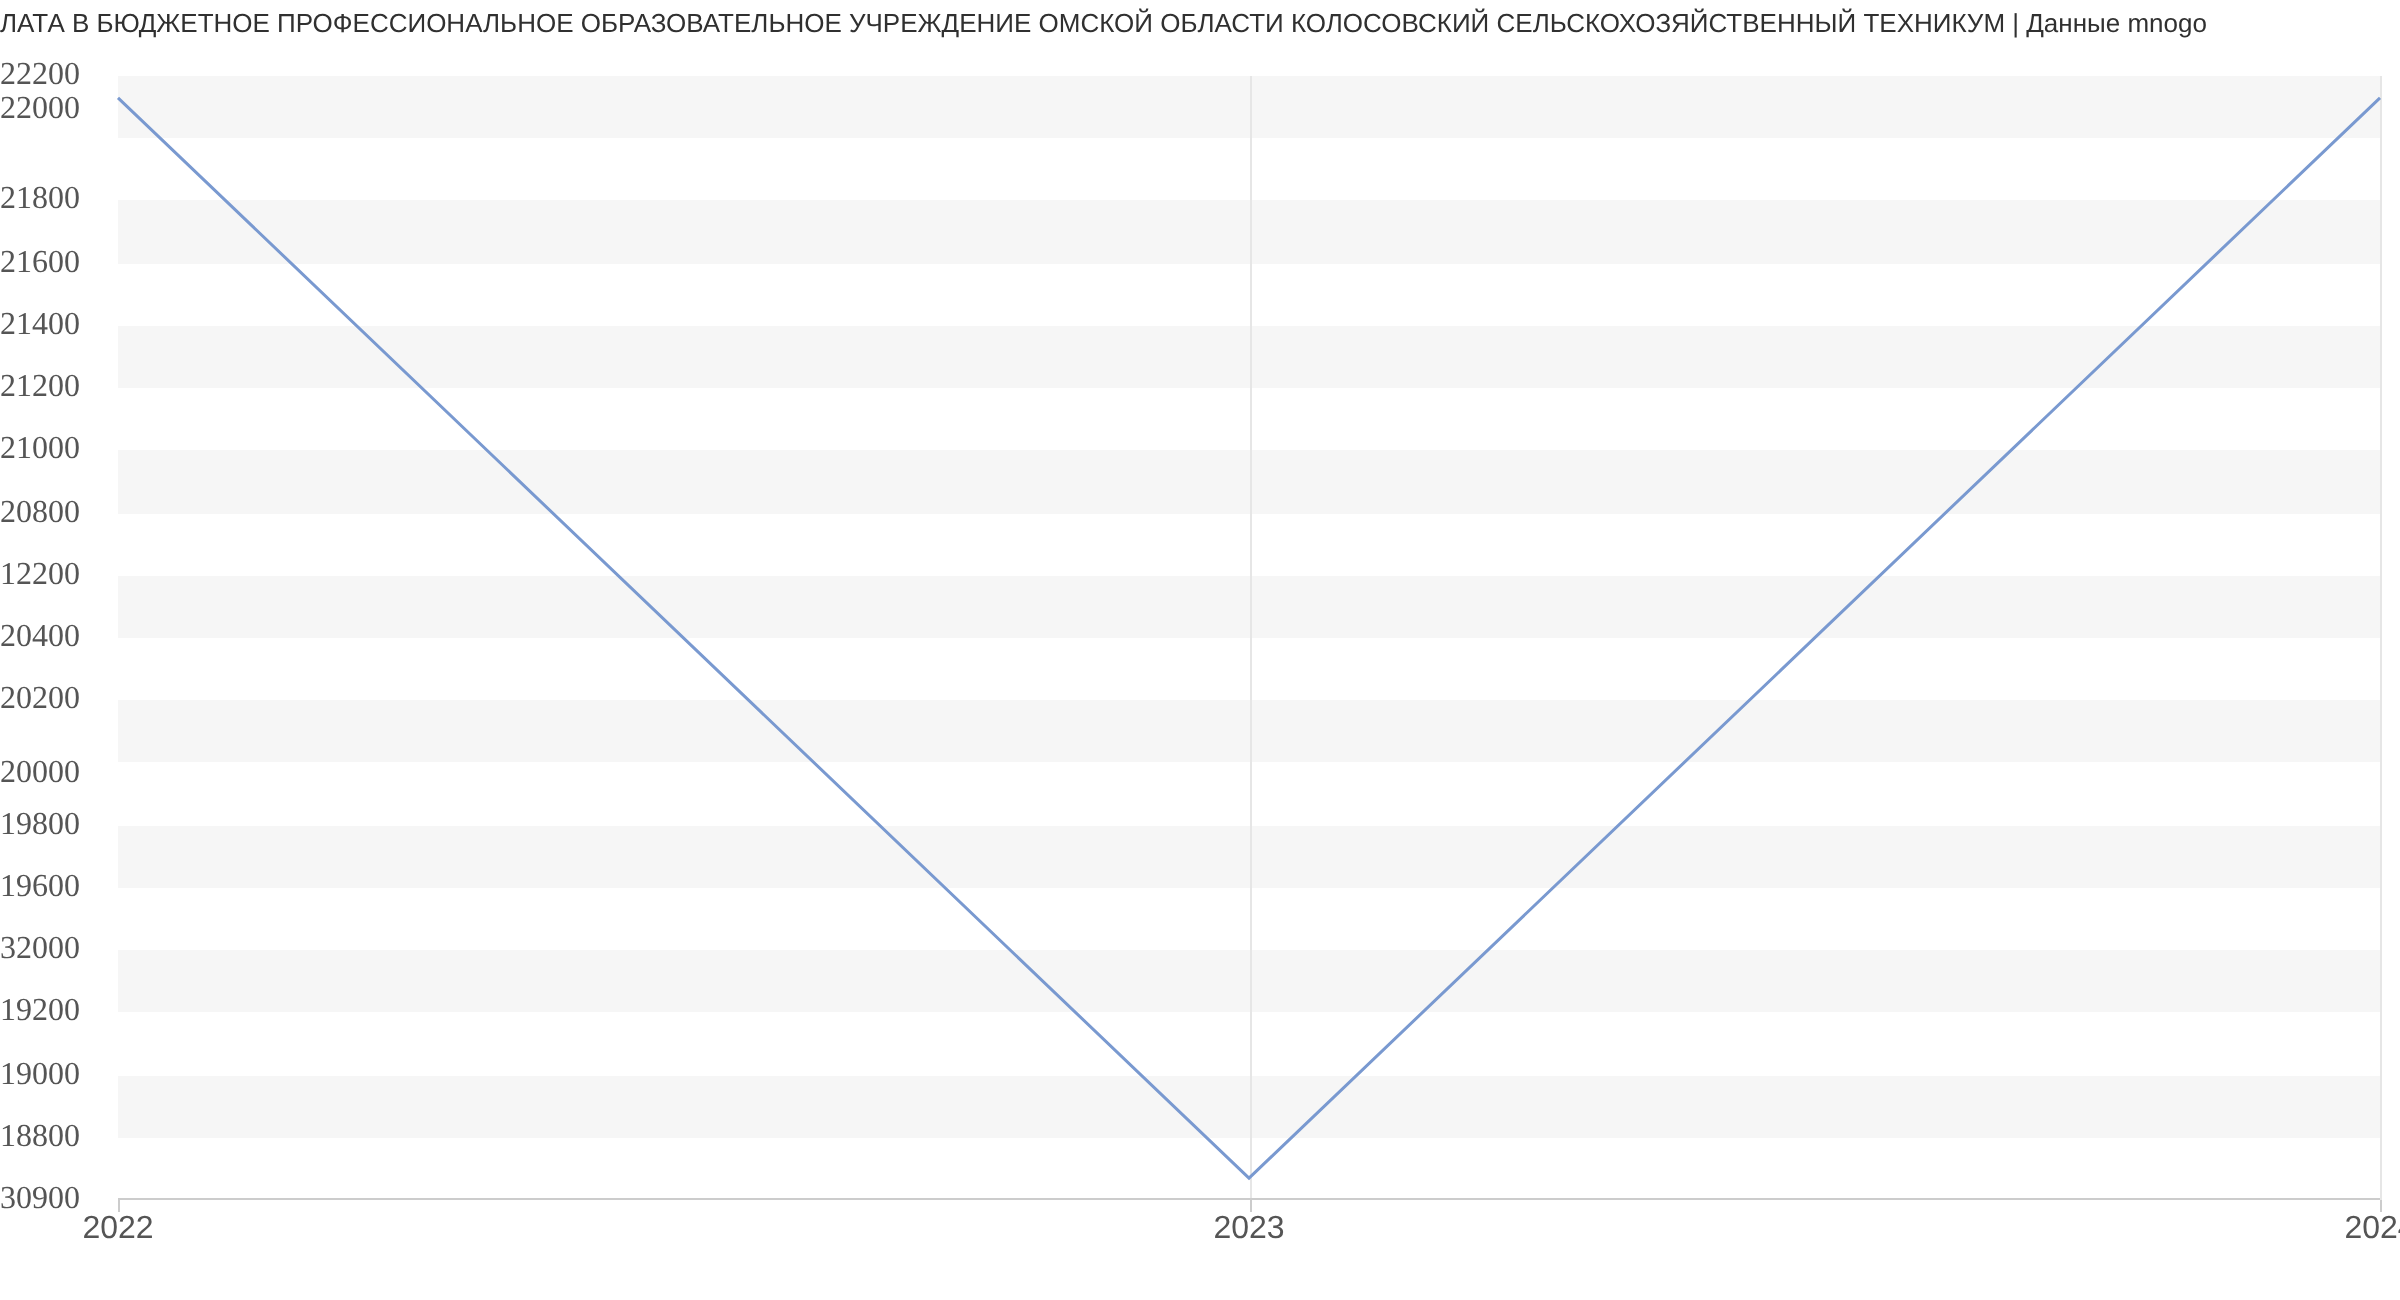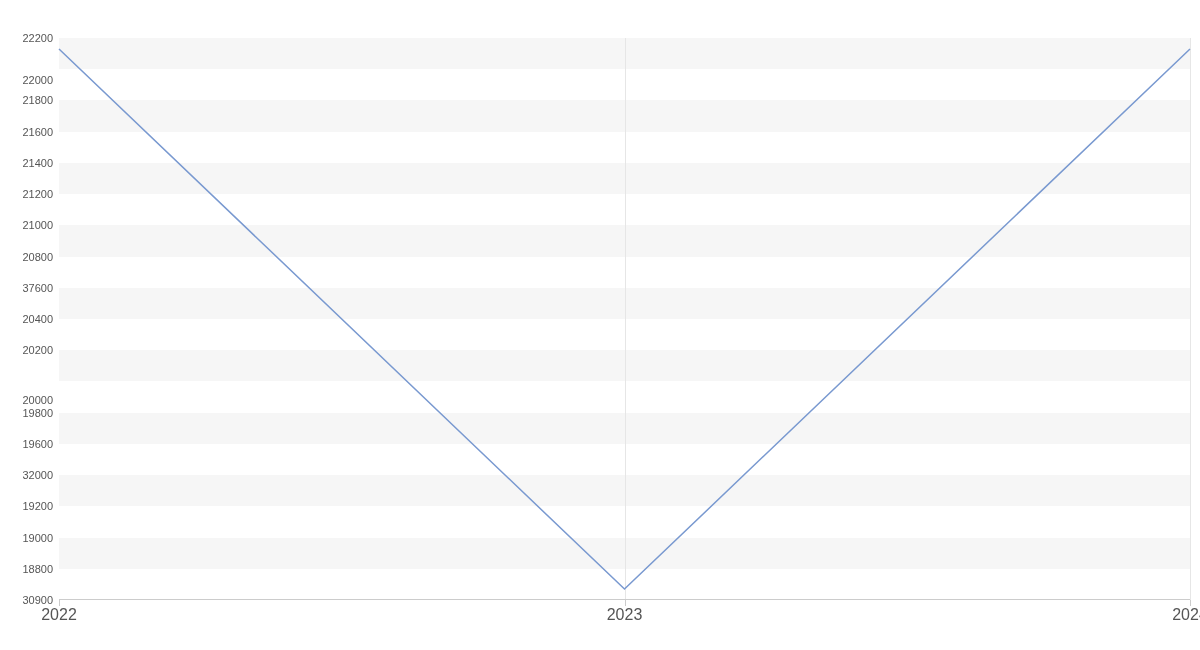--- a/index.html
+++ b/index.html
@@ -51,25 +51,26 @@
       position: absolute;
       left: 0;
       bottom: 0;
       width: 100%;
       height: 1px;
       background: #cccccc;
     }
     .y-tick-label {
       position: absolute;
       right: 100%;
-      margin-right: 6px;
-      font-size: 11px;
+      margin-right: 19px;
+      font-size: 16px;
       color: #555555;
       transform: translateY(-50%);
       white-space: nowrap;
+      font-family: Liberation Serif, serif;
     }
     .x-tick-label {
       position: absolute;
       top: 100%;
       margin-top: 6px;
       font-size: 16px;
       color: #555555;
       transform: translateX(-50%);
       white-space: nowrap;
     }
@@ -91,20 +92,21 @@
     .series-line {
       fill: none;
       stroke: #7999d0;
       stroke-width: 1.5;
     }
   </style>
 </head>
 <body>
 
 <div class="chart-container">
+  <div class="title">ЛАТА В БЮДЖЕТНОЕ ПРОФЕССИОНАЛЬНОЕ ОБРАЗОВАТЕЛЬНОЕ УЧРЕЖДЕНИЕ ОМСКОЙ ОБЛАСТИ КОЛОСОВСКИЙ СЕЛЬСКОХОЗЯЙСТВЕННЫЙ ТЕХНИКУМ | Данные mnogo</div>
   <div class="plot-area">
       <div class="gridband" style="top: 0px; height: 31.2222px;"></div>
       <div class="gridband" style="top: 62.4444px; height: 31.2222px;"></div>
       <div class="gridband" style="top: 124.889px; height: 31.2222px;"></div>
       <div class="gridband" style="top: 187.333px; height: 31.2222px;"></div>
       <div class="gridband" style="top: 249.778px; height: 31.2222px;"></div>
       <div class="gridband" style="top: 312.222px; height: 31.2222px;"></div>
       <div class="gridband" style="top: 374.667px; height: 31.2222px;"></div>
       <div class="gridband" style="top: 437.111px; height: 31.2222px;"></div>
       <div class="gridband" style="top: 499.556px; height: 31.2222px;"></div>
@@ -114,31 +116,31 @@
     <svg class="line-layer" viewBox="0 0 1131 562" preserveAspectRatio="none">
       <polyline class="series-line" points="0,10.927777777777806 565.5,551.0722222222222 1131,10.927777777777806"></polyline>
     </svg>
   <div class="y-tick-label" style="top: 562px;">30900</div>
       <div class="y-tick-label" style="top: 530.778px;">18800</div>
       <div class="y-tick-label" style="top: 499.556px;">19000</div>
       <div class="y-tick-label" style="top: 468.333px;">19200</div>
       <div class="y-tick-label" style="top: 437.111px;">32000</div>
       <div class="y-tick-label" style="top: 405.889px; text-align: center;">19600</div>
       <div class="y-tick-label" style="top: 374.667px;">19800</div>
-      <div class="y-tick-label" style="top: 362px;">20000</div>
+      <div class="y-tick-label" style="top: 349px;">20000</div>
       <div class="y-tick-label" style="top: 312.222px;">20200</div>
       <div class="y-tick-label" style="top: 281px;">20400</div>
-      <div class="y-tick-label" style="top: 249.778px;">37600</div>
+      <div class="y-tick-label" style="top: 249.778px;">12200</div>
       <div class="y-tick-label" style="top: 218.556px;">20800</div>
       <div class="y-tick-label" style="top: 187.333px;">21000</div>
       <div class="y-tick-label" style="top: 156.111px;">21200</div>
       <div class="y-tick-label" style="top: 124.889px;">21400</div>
       <div class="y-tick-label" style="top: 93.6667px; text-align: center;">21600</div>
       <div class="y-tick-label" style="top: 62.4444px;">21800</div>
-      <div class="y-tick-label" style="top: 42px;">22000</div>
+      <div class="y-tick-label" style="top: 17px;">22000</div>
       <div class="y-tick-label" style="top: 0px;">22200</div>
       <div class="x-tick-mark" style="left: 0px;"></div>
       <div class="x-tick-label" style="left: 0px;">2022</div>
       <div class="x-tick-mark" style="left: 565.5px;"></div>
       <div class="x-tick-label" style="left: 565.5px;">2023</div>
       <div class="x-tick-mark" style="left: 1131px;"></div>
       <div class="x-tick-label" style="left: 1131px;">2024</div>
     </div>
 </div>
 

